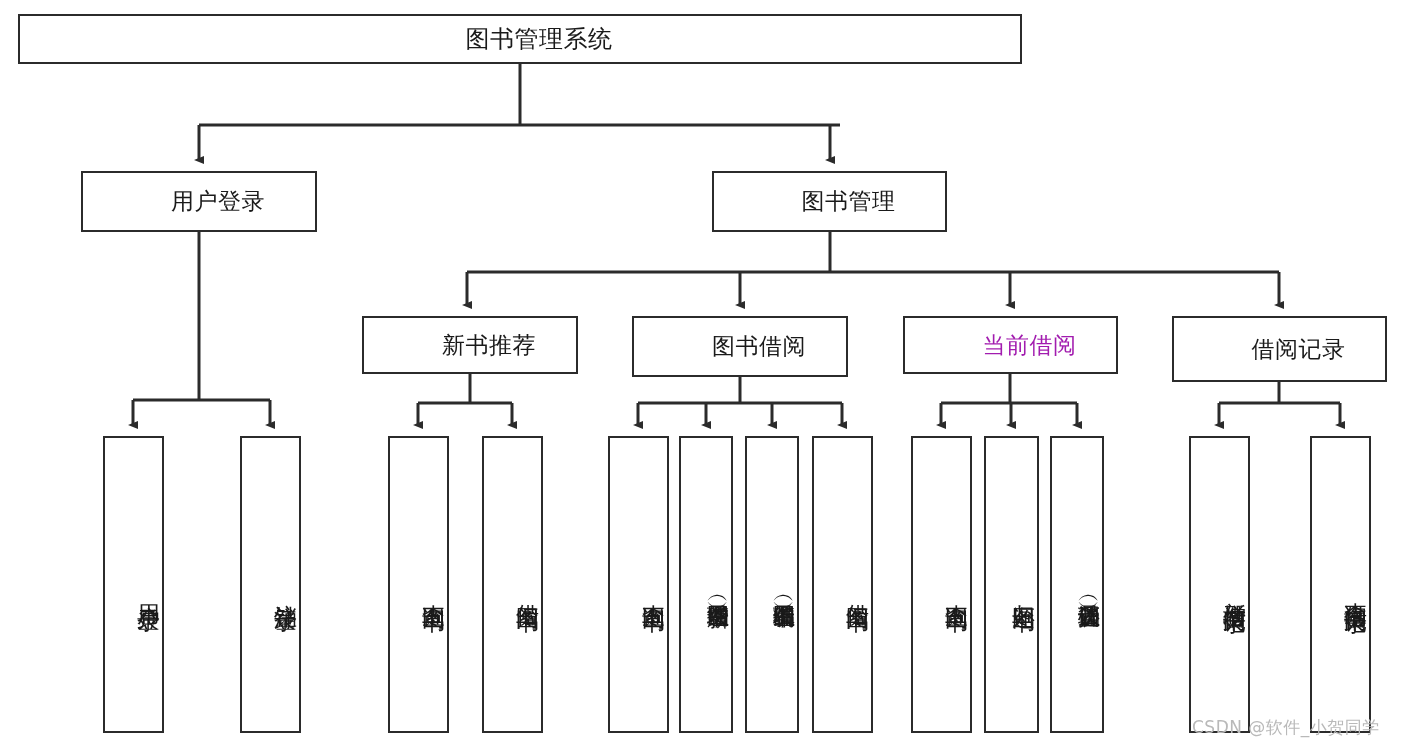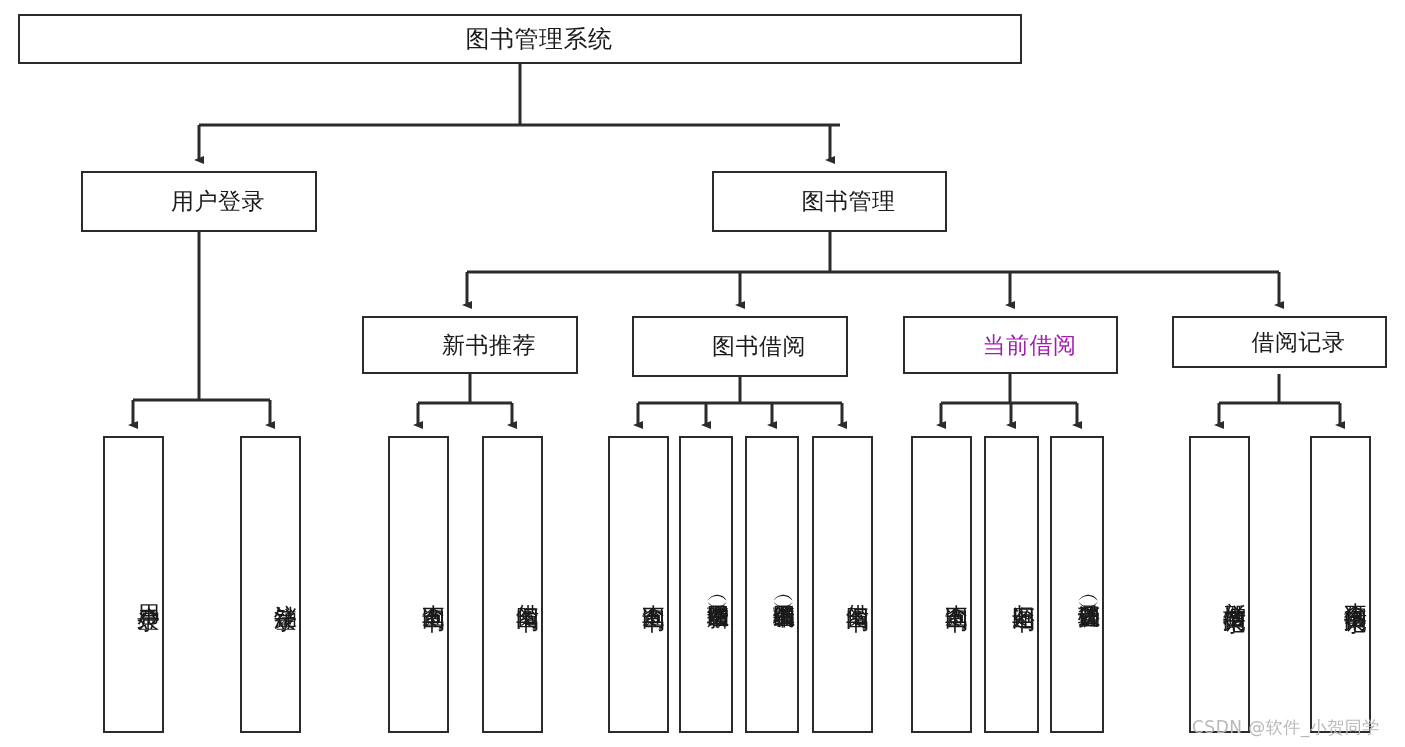--- a/index.html
+++ b/index.html
@@ -127,21 +127,21 @@
   </svg>
 
   <div class="node h root" style="left: 18px; top: 14px; width: 1004px; height: 50px; border-color: rgb(43, 43, 43); background: rgb(255, 255, 255); color: rgb(26, 26, 26);">图书管理系统</div>
 
   <div class="node h" style="left: 81px; top: 171px; width: 236px; height: 61px; border-color: rgb(43, 43, 43); background: rgb(255, 255, 255); color: rgb(26, 26, 26);">用户登录</div>
   <div class="node h" style="left: 712px; top: 171px; width: 235px; height: 61px; border-color: rgb(43, 43, 43); background: rgb(255, 255, 255); color: rgb(26, 26, 26);">图书管理</div>
 
   <div class="node h" style="left: 362px; top: 316px; width: 216px; height: 58px; border-color: rgb(43, 43, 43); background: rgb(255, 255, 255); color: rgb(26, 26, 26);">新书推荐</div>
   <div class="node h" style="left: 632px; top: 316px; width: 216px; height: 61px; border-color: rgb(43, 43, 43); background: rgb(255, 255, 255); color: rgb(26, 26, 26);">图书借阅</div>
   <div class="node h" style="left: 903px; top: 316px; width: 215px; height: 58px; border-color: rgb(43, 43, 43); background: rgb(255, 255, 255); color: #a21caf;">当前借阅</div>
-  <div class="node h" style="left: 1172px; top: 316px; width: 215px; height: 52px; border-color: rgb(43, 43, 43); background: rgb(255, 255, 255); color: rgb(26, 26, 26);">借阅记录</div>
+  <div class="node h" style="left: 1172px; top: 316px; width: 215px; height: 66px; border-color: rgb(43, 43, 43); background: rgb(255, 255, 255); color: rgb(26, 26, 26);">借阅记录</div>
 
   <div class="node v" style="left: 103px; top: 436px; width: 61px; height: 297px; border-color: rgb(43, 43, 43); background: rgb(255, 255, 255); color: rgb(26, 26, 26);">用户登录</div>
   <div class="node v" style="left: 240px; top: 436px; width: 61px; height: 297px; border-color: rgb(43, 43, 43); background: rgb(255, 255, 255); color: rgb(26, 26, 26);">注销登录</div>
   <div class="node v" style="left: 388px; top: 436px; width: 61px; height: 297px; border-color: rgb(43, 43, 43); background: rgb(255, 255, 255); color: rgb(26, 26, 26);">查询图书</div>
   <div class="node v" style="left: 482px; top: 436px; width: 61px; height: 297px; border-color: rgb(43, 43, 43); background: rgb(255, 255, 255); color: rgb(26, 26, 26);">借阅图书</div>
   <div class="node v" style="left: 608px; top: 436px; width: 61px; height: 297px; border-color: rgb(43, 43, 43); background: rgb(255, 255, 255); color: rgb(26, 26, 26);">查询图书</div>
   <div class="node v tall" style="left: 679px; top: 436px; width: 54px; height: 297px; border-color: rgb(43, 43, 43); background: rgb(255, 255, 255); color: rgb(26, 26, 26);">新增图书（管理员）</div>
   <div class="node v tall" style="left: 745px; top: 436px; width: 54px; height: 297px; border-color: rgb(43, 43, 43); background: rgb(255, 255, 255); color: rgb(26, 26, 26);">编辑图书（管理员）</div>
   <div class="node v" style="left: 812px; top: 436px; width: 61px; height: 297px; border-color: rgb(43, 43, 43); background: rgb(255, 255, 255); color: rgb(26, 26, 26);">借阅图书</div>
   <div class="node v" style="left: 911px; top: 436px; width: 61px; height: 297px; border-color: rgb(43, 43, 43); background: rgb(255, 255, 255); color: rgb(26, 26, 26);">查询图书</div>

